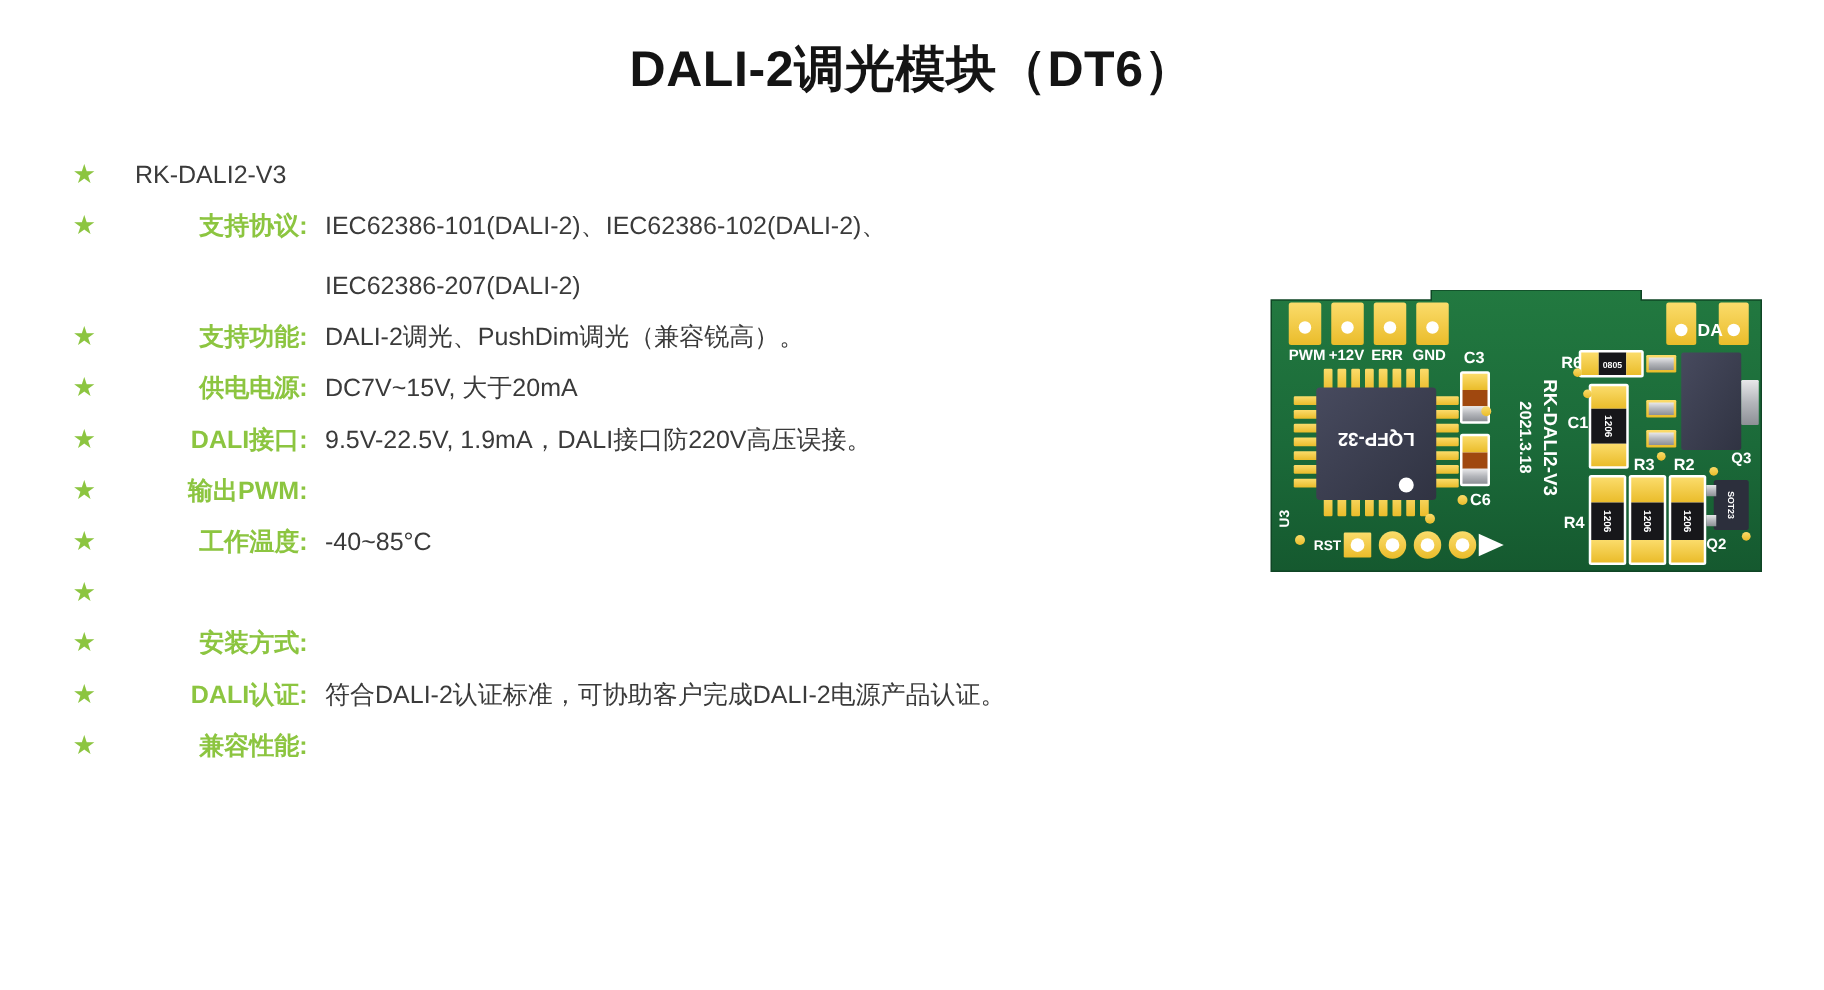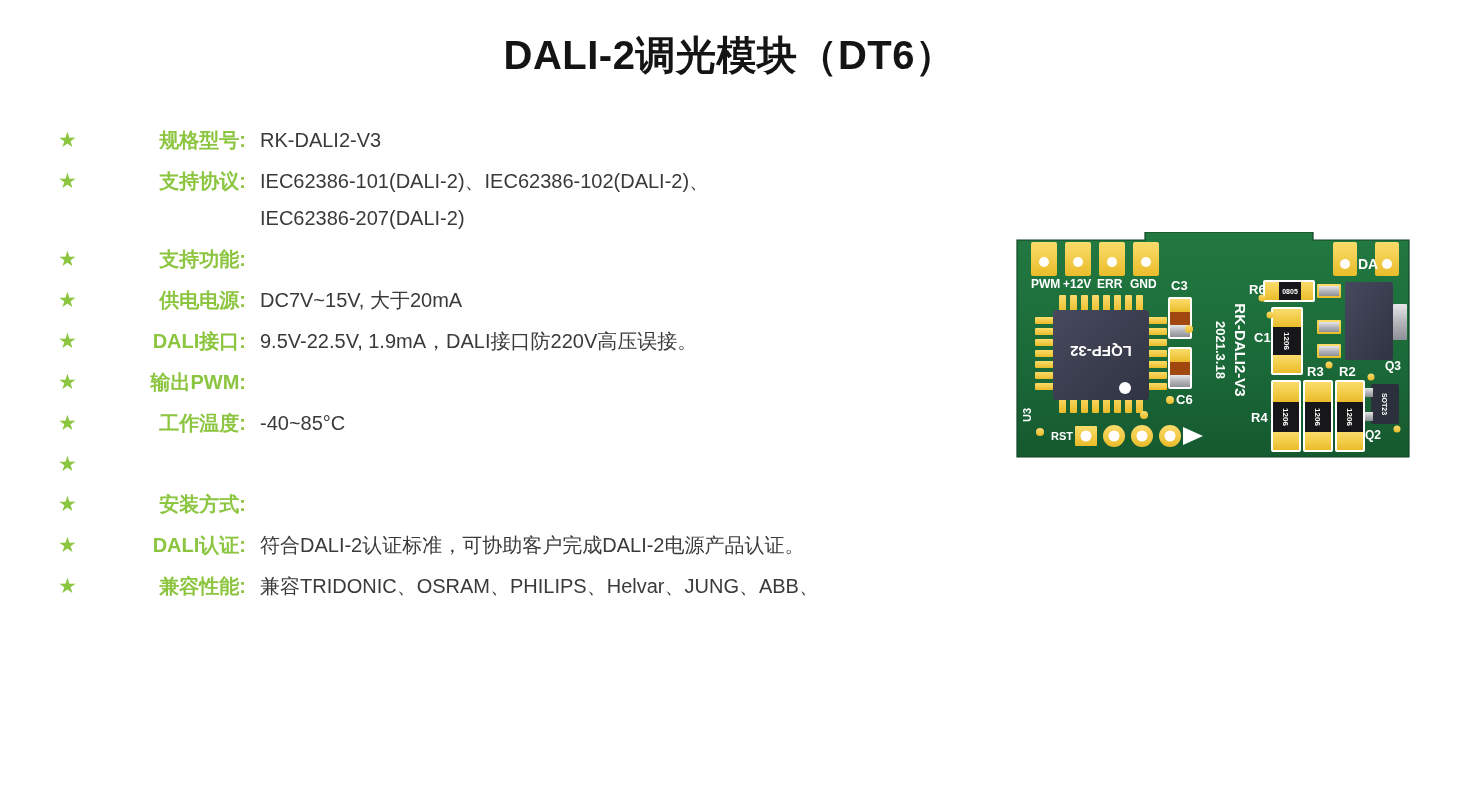--- a/index.html
+++ b/index.html
@@ -73,21 +73,21 @@
     font-size: 20px;
     line-height: 32px;
     color: #3a3a3a;
     font-weight: normal;
   }
   .spec-value .vline {
     display: block;
     white-space: nowrap;
   }
   .spec-value .vline + .vline {
-    margin-top: 5px;
+    margin-top: 16px;
   }
 
   
   .pcb-wrap {
     position: absolute;
     left: 1013px;
     top: 232px;
     width: 404px;
     height: 232px;
   }
@@ -102,38 +102,40 @@
 <body>
 
 <div class="page">
 
   <div class="page-title">DALI-2调光模块（DT6）</div>
 
   <div class="spec-list">
 
     <div class="spec-row">
       <div class="star-icon">★</div>
-      <div class="spec-label">规格型号:</div>
       <div class="spec-value">
         <span class="vline">RK-DALI2-V3</span>
       </div>
     </div>
 
     <div class="spec-row">
       <div class="star-icon">★</div>
       <div class="spec-label">支持协议:</div>
       <div class="spec-value">
         <span class="vline">IEC62386-101(DALI-2)、IEC62386-102(DALI-2)、</span>
         <span class="vline">IEC62386-207(DALI-2)</span>
       </div>
     </div>
 
     <div class="spec-row">
       <div class="star-icon">★</div>
       <div class="spec-label">支持功能:</div>
+      <div class="spec-value">
+        <span class="vline">DALI-2调光、PushDim调光（兼容锐高）。</span>
+      </div>
     </div>
 
     <div class="spec-row">
       <div class="star-icon">★</div>
       <div class="spec-label">供电电源:</div>
       <div class="spec-value">
         <span class="vline">DC7V~15V, 大于20mA</span>
       </div>
     </div>
 
@@ -172,21 +174,20 @@
       <div class="spec-label">DALI认证:</div>
       <div class="spec-value">
         <span class="vline">符合DALI-2认证标准，可协助客户完成DALI-2电源产品认证。</span>
       </div>
     </div>
 
     <div class="spec-row">
       <div class="star-icon">★</div>
       <div class="spec-label">兼容性能:</div>
       <div class="spec-value">
-        <span class="vline">兼容TRIDONIC、OSRAM、PHILIPS、Helvar、JUNG、ABB、</span>
       </div>
     </div>
 
   </div>
 
   <div class="pcb-wrap">
     <svg class="pcb-svg" width="404" height="232" viewBox="0 0 404 232" xmlns="http://www.w3.org/2000/svg">
       <defs>
         <linearGradient id="boardGrad" x1="0" y1="0" x2="0" y2="1">
           <stop offset="0%" stop-color="#227940"></stop>

